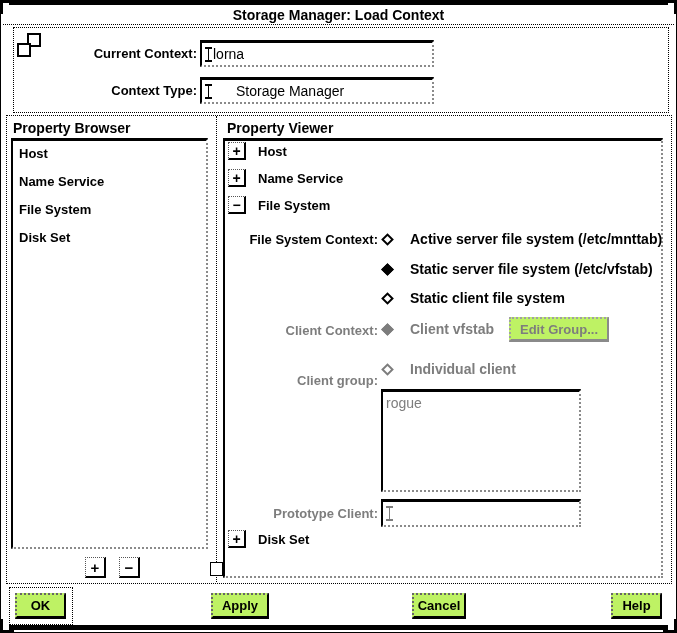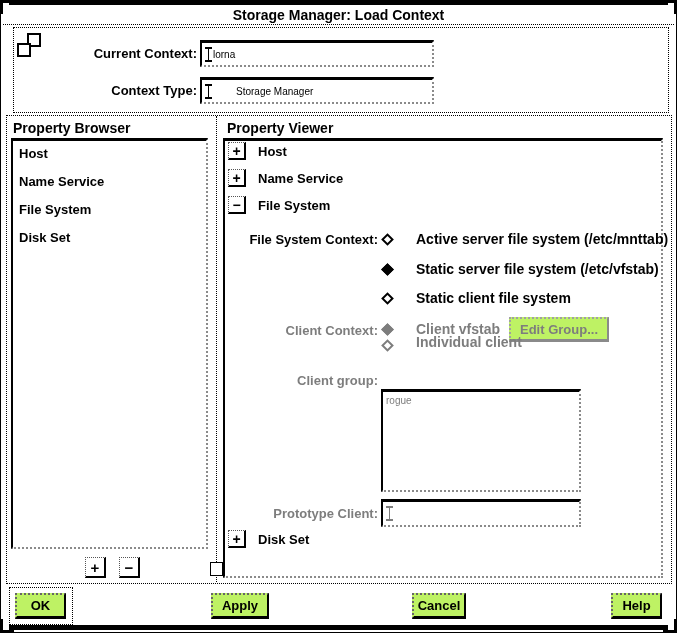--- a/index.html
+++ b/index.html
@@ -32,21 +32,21 @@
                 border:1px dotted #000; background:#fff; }
 
   .bold-label { font-weight:bold; font-size:14px; white-space:nowrap; }
   .right-label { position:absolute; text-align:right; font-weight:bold; font-size:13px; white-space:nowrap; }
 
   
   .tf {
     position:absolute; background:#fff;
     border-top:3px solid #000; border-left:2px solid #000;
     border-right:2px dotted #8a8a8a; border-bottom:2px dotted #8a8a8a;
-    font-size:10px; display:flex; align-items:center; padding:10px 3px;
+    font-size:14px; display:flex; align-items:center; padding:10px 3px;
     overflow:hidden;
   }
   .tf.area { align-items:flex-start; padding-top:3px;text-align:right; }
   .ibeam { display:inline-block; position:relative; width:7px; height:15px;
            border-top:2px solid currentColor; border-bottom:2px solid currentColor;
            flex:0 0 auto; margin-right:1px; }
   .ibeam::before { content:""; position:absolute; left:2.5px; top:0; bottom:0;
                    width:1.5px; background:currentColor; }
 
   
@@ -69,21 +69,21 @@
   .expander {
     width:18px; height:18px; background:#fff;
     border-top:1px dotted #555; border-left:1px dotted #555;
     border-right:2px solid #000; border-bottom:2px solid #000;
     font-weight:bold; font-size:14px; line-height:14px;
     display:flex; align-items:center; justify-content:center;
   }
   .node-row .bold-label { font-size:13px; }
 
   
-  .radio-row { position:absolute; display:flex; align-items:center; gap:24px; }
+  .radio-row { position:absolute; display:flex; align-items:center; gap:18px; }
   .diamond { width:9px; height:9px; border:2px solid currentColor; background:#fff;
              transform:rotate(45deg); flex:0 0 auto; }
   .radio-row[data-selected="true"] .diamond { background:currentColor; }
 
   .disabled { color:#7d7d7d; }
 
   
   .olbtn {
     position:absolute; background:#bef264; color:#000;
     border-top:2px dotted #666; border-left:2px dotted #666;
@@ -186,21 +186,21 @@
     <span class="diamond"></span>
     <span class="bold-label">Static client file system</span>
   </div>
 
   <div class="right-label disabled" style="left:224px; width:153px; top:322px;">Client Context:</div>
   <div class="radio-row disabled" style="left:382px; top:320px;" data-selected="true">
     <span class="diamond"></span>
     <span class="bold-label">Client vfstab</span>
   </div>
   <div class="olbtn dim" style="left:508px; top:316px; width:100px; height:25px;">Edit Group...</div>
-  <div class="radio-row disabled" style="left:382px; top:333px;align-items:flex-end;" data-selected="false">
+  <div class="radio-row disabled" style="left:382px; top:360px;" data-selected="false">
     <span class="diamond"></span>
     <span class="bold-label">Individual client</span>
   </div>
 
   <div class="right-label disabled" style="left:224px; width:153px; top:372px;text-align:right;">Client group:</div>
   <div class="tf area disabled" style="left:380px; top:388px; width:200px; height:103px;">
     <span>rogue</span>
   </div>
 
   <div class="right-label disabled" style="left:224px; width:153px; top:505px;">Prototype Client:</div>

